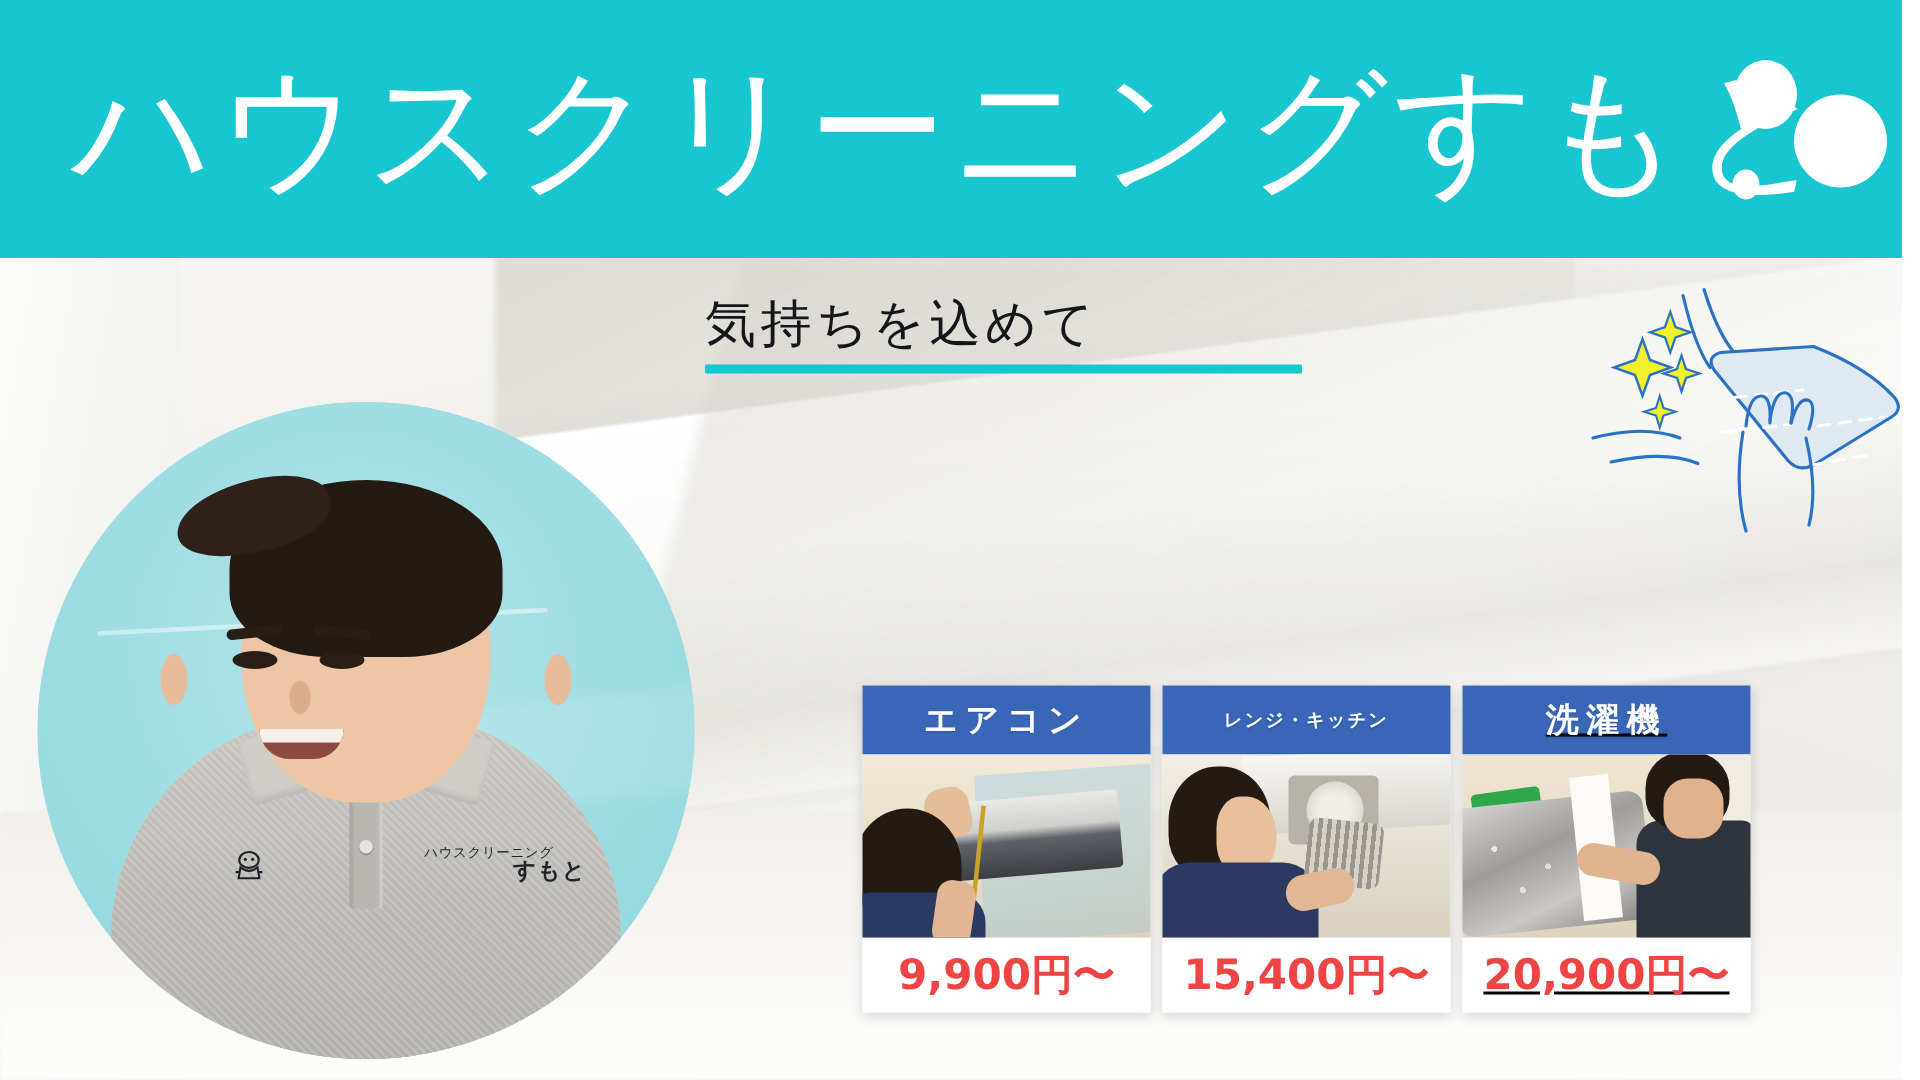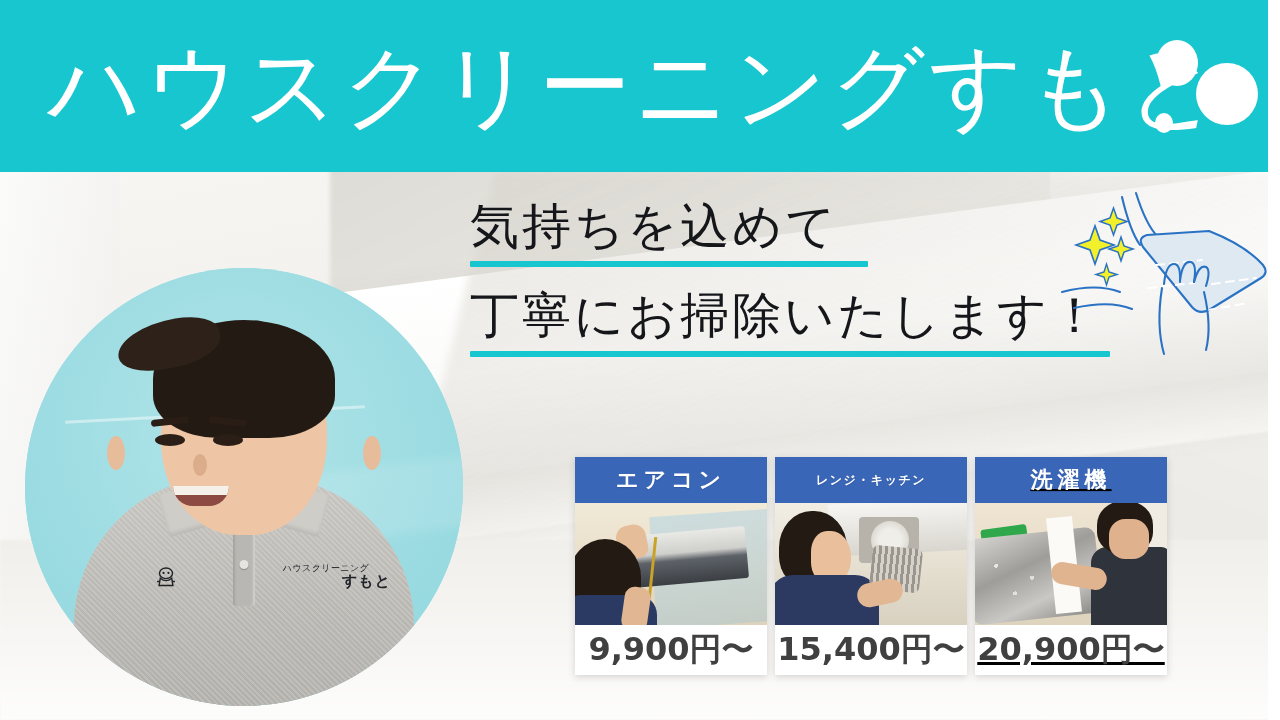--- a/index.html
+++ b/index.html
@@ -101,42 +101,42 @@
   
   .shirt-mascot { position:absolute; left:128px; top:298px; width:26px; height:26px; }
   .shirt-logo { position:absolute; left:236px; top:296px; width:130px; text-align:center;
                 color:#20242a; line-height:1.05; }
   .shirt-logo .l1 { font-size:9px; letter-spacing:.4px; }
   .shirt-logo .l2 { font-size:15px; font-weight:bold; letter-spacing:1px;text-align:right; }
 
   
   .tagline { position:absolute; left:470px; top:196px; width:680px; }
   .tag-line { position:relative; margin-bottom:18px; }
-  .tag-text { font-family:Liberation Sans, sans-serif;
-              font-size:49px; color:#14161a; letter-spacing:3px; white-space:nowrap; line-height:1.25; }
+  .tag-text { font-family:Liberation Serif, serif;
+              font-size:34px; color:#14161a; letter-spacing:3px; white-space:nowrap; line-height:1.25; }
   .tag-rule { height:6px; background:#17c6ce; border-radius:1px; margin-top:4px; }
   .rule-1 { width:398px; }
   .rule-2 { width:640px; }
 
   
   .wipe-illo { position:absolute; left:1052px; top:188px; width:228px; height:180px; }
 
   
   .cards { position:absolute; left:575px; top:457px; width:592px; height:218px; }
   .card { position:absolute; top:0; width:192px; height:218px;
           background:#ffffff; box-shadow:0 2px 7px rgba(60,60,60,.20);text-align:center; }
   .card-1 { left:0; }  .card-2 { left:200px; } .card-3 { left:400px;text-decoration:underline; }
   .card-head { height:46px; background:#3a66b8; display:flex; align-items:center; justify-content:center; }
   .card-head-text { color:#ffffff; font-size:22px; letter-spacing:5px; font-weight:bold;
                     font-family:"DejaVu Sans","Liberation Sans",sans-serif; white-space:nowrap;
                     text-shadow:0 1px 1px rgba(0,0,0,.12); }
   .card-head-text.tight { font-size:12px; letter-spacing:1.5px; }
   .card-photo { height:122px; position:relative; overflow:hidden; }
   .card-price { height:50px; background:#ffffff; display:flex; align-items:center; justify-content:center; }
-  .card-price-text { color:#404040; font-size:32px; font-weight:bold; letter-spacing:0px;
+  .card-price-text { color:#ef4444; font-size:28px; font-weight:bold; letter-spacing:0px;
                      font-family:"DejaVu Sans","Liberation Sans",sans-serif; white-space:nowrap; }
 
   
   .ph1 { background:linear-gradient(180deg,#f1ead8 0%,#e9e0cb 45%,#ddd3bd 100%); }
   .ph1 .ac-unit { position:absolute; left:56px; top:28px; width:116px; height:52px;
                   background:linear-gradient(180deg,#e9e9e6 0%,#cfcfcc 40%,#5d6268 55%,#3b3f44 100%);
                   transform:rotate(-5deg); border-radius:3px; }
   .ph1 .sheet { position:absolute; left:78px; top:10px; width:118px; height:112px;
                 background:linear-gradient(160deg,rgba(186,214,226,.65),rgba(150,190,210,.35));
                 transform:rotate(-4deg); }
@@ -244,24 +244,20 @@
       <div class="l1">ハウスクリーニング</div>
       <div class="l2">すもと</div>
     </div>
   </div>
 
   <div class="tagline">
     <div class="tag-line">
       <div class="tag-text">気持ちを込めて</div>
       <div class="tag-rule rule-1"></div>
     </div>
-    <div class="tag-line">
-      <div class="tag-text">丁寧にお掃除いたします！</div>
-      <div class="tag-rule rule-2"></div>
-    </div>
   </div>
 
   <svg class="wipe-illo" viewBox="0 0 228 180">
     <g fill="none" stroke="#2a72c4" stroke-width="2.1" stroke-linecap="round">
       <path d="M70 9 q8 34 18 48"></path>
       <path d="M84 5 q10 32 22 44"></path>
       <path d="M10 104 q34 -9 58 0"></path>
       <path d="M22 120 q36 -8 58 1"></path>
     </g>
     <g fill="#dfe9f2" stroke="#2a72c4" stroke-width="2.1" stroke-linejoin="round">

